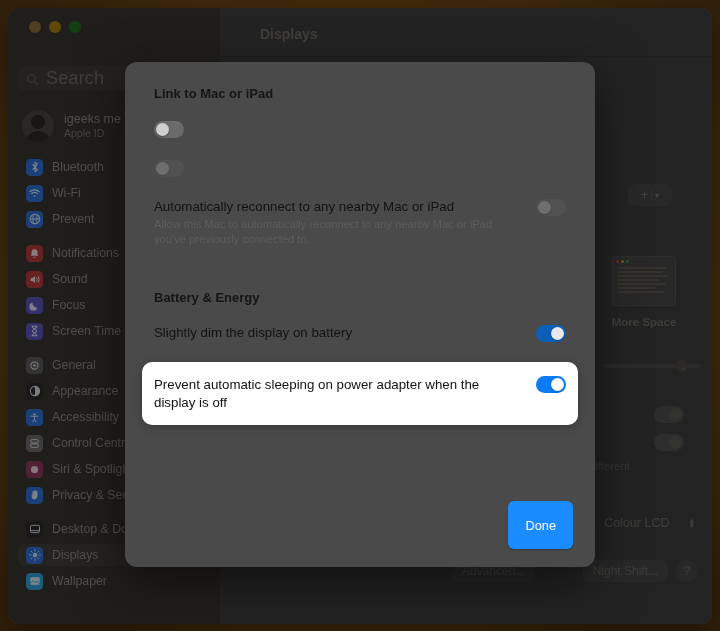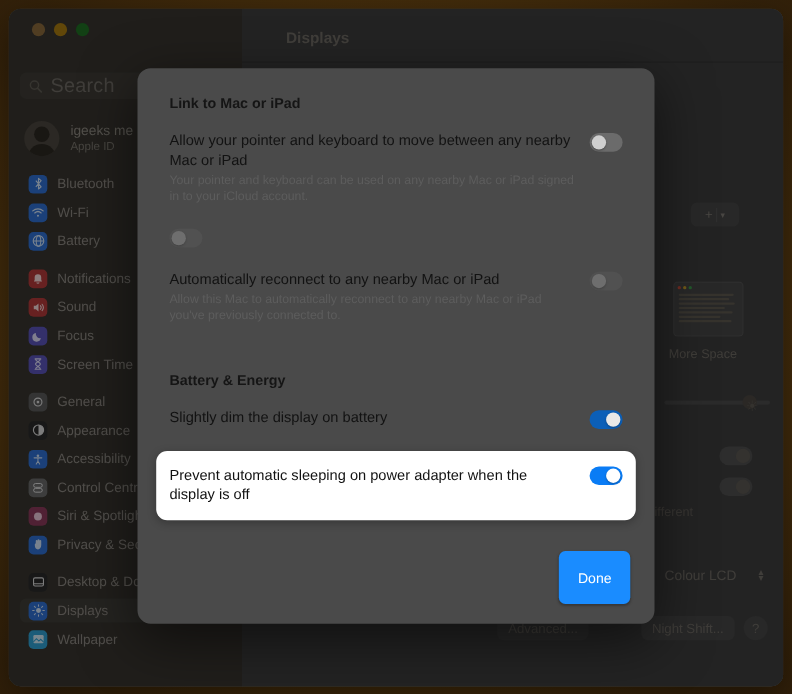--- a/index.html
+++ b/index.html
@@ -86,22 +86,22 @@
 
   .dispthumb{
     position:absolute;left:604px;top:248px;width:62px;height:48px;
     border-radius:4px;background:rgba(255,255,255,.05);
     border:1px solid rgba(255,255,255,.06);overflow:hidden;
   }
   .dispthumb .bar{height:5px;display:flex;align-items:center;gap:2px;padding:2px 3px;}
   .dispthumb .bd{width:3px;height:3px;border-radius:50%;}
   .dispthumb .lines{padding:1px 4px;}
   .dispthumb .ln{height:2px;background:rgba(200,170,120,.18);margin-bottom:2px;border-radius:1px;}
-  .dispcap{position:absolute;left:600px;top:308px;width:72px;
-     font-size:11.5px;color:#6d6963;}
+  .dispcap{position:absolute;left:600px;top:308px;width:72px;text-align:center;
+     font-size:11.5px;color:#6d6963;font-weight:bold;}
 
   .brightness{position:absolute;left:596px;top:356px;width:96px;height:4px;
      border-radius:2px;background:rgba(255,255,255,.07);}
   .brightness .knob{position:absolute;right:12px;top:-5px;width:13px;height:13px;
      border-radius:50%;background:#4a4641;}
   .sunray{position:absolute;left:670px;top:354px;font-size:13px;color:#5a5650;}
 
   .bgtog{position:absolute;width:30px;height:17px;border-radius:9px;
      background:rgba(255,255,255,.09);}
   .bgtog:after{content:"";position:absolute;right:2px;top:2px;width:13px;height:13px;
@@ -223,21 +223,21 @@
             <span class="nav-label">Wi-Fi</span>
           </div>
           <div class="nav-item">
             <span class="ico" style="background:#2f6fd0">
               <svg width="12" height="12" viewBox="0 0 14 14">
                   <circle cx="7" cy="7" r="5.6" fill="none" stroke="#cfe0f5" stroke-width="1.2"></circle>
                   <ellipse cx="7" cy="7" rx="2.4" ry="5.6" fill="none" stroke="#cfe0f5" stroke-width="1.1"></ellipse>
                   <line x1="1.4" y1="7" x2="12.6" y2="7" stroke="#cfe0f5" stroke-width="1.1"></line>
                 </svg>
             </span>
-            <span class="nav-label">Battery</span>
+            <span class="nav-label">Prevent</span>
           </div>
         </div>
 
         <div class="nav-group">
           <div class="nav-item">
             <span class="ico" style="background:#b23a3a">
               <svg width="11" height="11" viewBox="0 0 14 14">
                   <path d="M7 1.6a3.8 3.8 0 0 1 3.8 3.8v3l1 1.6H2.2l1-1.6v-3A3.8 3.8 0 0 1 7 1.6z" fill="#f2d7d7"></path>
                   <path d="M5.6 11.2a1.5 1.5 0 0 0 2.8 0" fill="none" stroke="#f2d7d7" stroke-width="1.2"></path>
                 </svg>
@@ -422,24 +422,20 @@
 
     <div class="dimmer"></div>
   </div>
 
   <div class="sheet">
     <div class="sheet-inner">
 
       <div class="sec-title">Link to Mac or iPad</div>
 
       <div class="row">
-        <span class="txt">
-          <span class="ttl">Allow your pointer and keyboard to move between any nearby Mac or iPad</span>
-          <span class="sub" style="display:block">Your pointer and keyboard can be used on any nearby Mac or iPad signed in to your iCloud account.</span>
-        </span>
         <span class="toggle">
             <span class="knob"></span>
           </span>
       </div>
 
       <div class="row">
         <span class="toggle dim">
             <span class="knob"></span>
           </span>
       </div>

